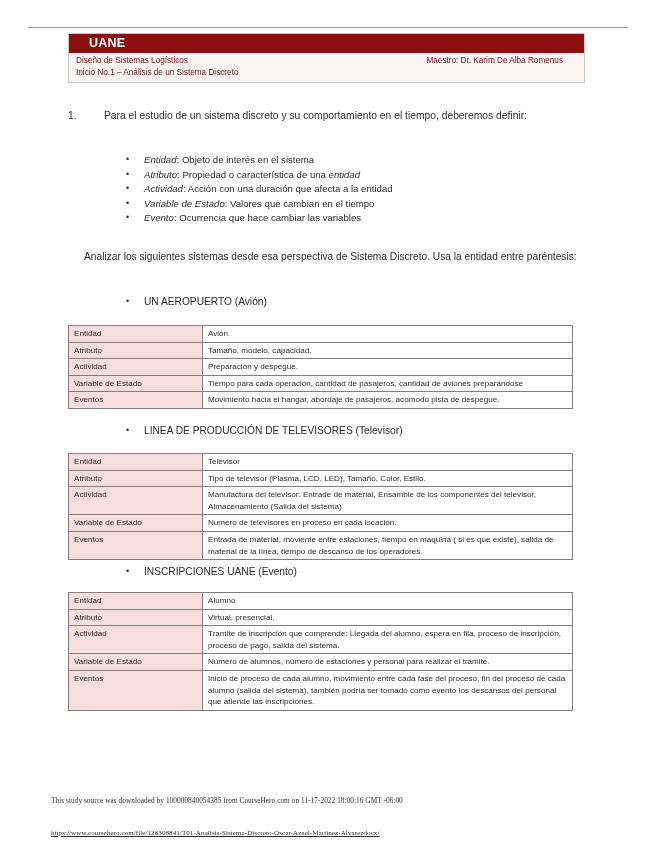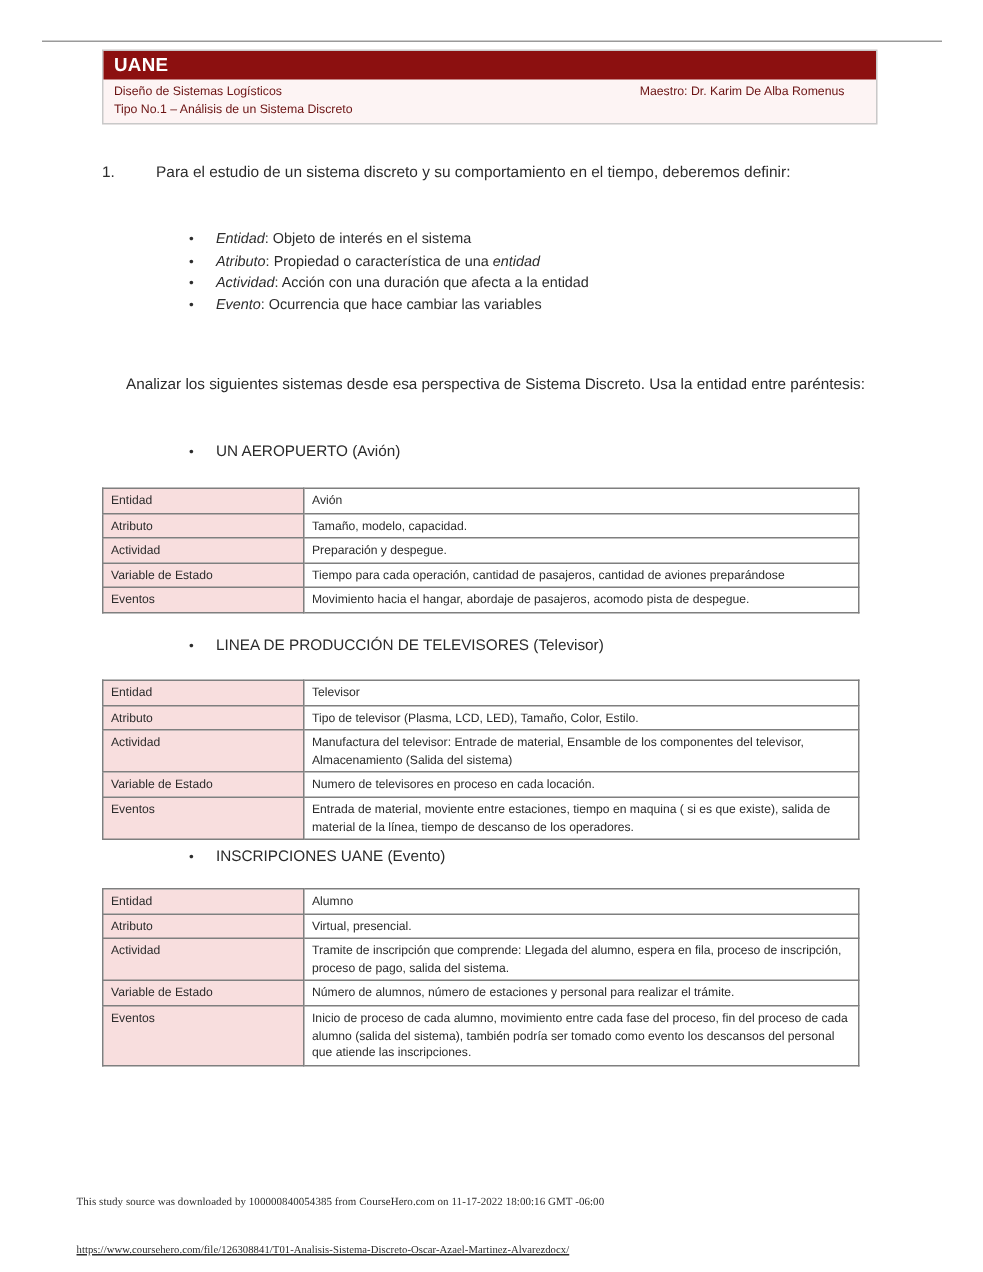--- a/index.html
+++ b/index.html
@@ -39,21 +39,21 @@
     position: absolute;
     top: 33px;
     left: 68px;
     width: 517px;
     border: 1px solid #c9c9c9;
     background: #fdf4f4;
     box-sizing: border-box;
   }
   .doc-header-bar {
     background: #8c1010;
-    padding: 2px 7px 3px 7px;
+    padding: 2px 7px 3px 20px;
   }
   .doc-header-title {
     color: #ffffff;
     font-size: 12.5px;
     font-weight: bold;
     letter-spacing: 0.2px;
     line-height: 14px;
   }
   .doc-header-body {
     padding: 2px 7px 4px 7px;
@@ -207,40 +207,43 @@
 
   <div class="doc-header">
     <div class="doc-header-bar">
       <div class="doc-header-title">UANE</div>
     </div>
     <div class="doc-header-body">
       <div class="hdr-row">
         <span class="left">Diseño de Sistemas Logísticos</span>
         <span class="right">Maestro: Dr. Karim De Alba Romenus</span>
       </div>
-      <div class="hdr-row2">Tipo No.1 – Análisis de un Sistema Discreto</div>
+      <div class="hdr-row2">Inicio No.1 – Análisis de un Sistema Discreto</div>
     </div>
   </div>
 
   <div class="numbered">
     <span class="num">1.</span>
     <span class="txt">Para el estudio de un sistema discreto y su comportamiento en el tiempo, deberemos definir:</span>
   </div>
 
   <div class="term-list">
     <div class="li">
       <span class="it">Entidad</span><span>: </span><span>Objeto de interés en el sistema</span><span class="it"></span>
     </div>
     <div class="li">
       <span class="it">Atributo</span><span>: </span><span>Propiedad o característica de una </span><span class="it">entidad</span>
     </div>
     <div class="li">
       <span class="it">Actividad</span><span>: </span><span>Acción con una duración que afecta a la entidad</span><span class="it"></span>
     </div>
     <div class="li">
+      <span class="it">Variable de Estado</span><span>: </span><span>Valores que cambian en el tiempo</span><span class="it"></span>
+    </div>
+    <div class="li">
       <span class="it">Evento</span><span>: </span><span>Ocurrencia que hace cambiar las variables</span><span class="it"></span>
     </div>
   </div>
 
   <div class="para">Analizar los siguientes sistemas desde esa perspectiva de Sistema Discreto. Usa la entidad entre paréntesis:</div>
 
   <div class="sec-bullet" id="bullet-aeropuerto">UN AEROPUERTO (Avión)</div>
 
   <table class="doc-table" id="table-aeropuerto">
     <tbody>

